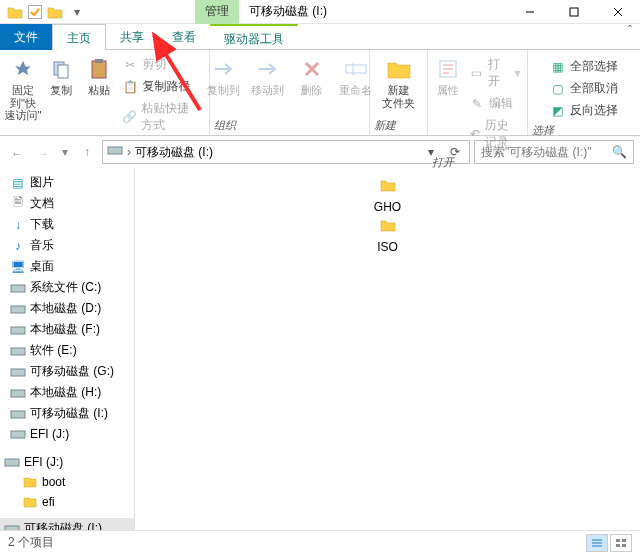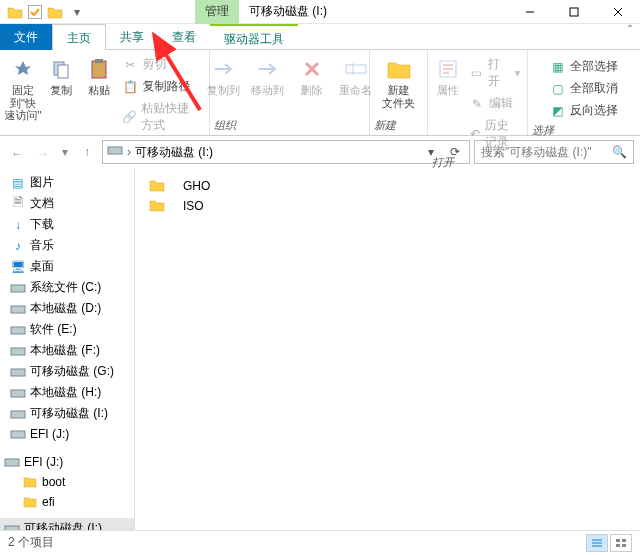--- a/index.html
+++ b/index.html
@@ -43,21 +43,21 @@
   .search { width: 160px; height: 24px; border: 1px solid #bfbfbf; display: flex; align-items: center; padding: 0 6px; color: #7a7a7a; gap: 4px; }
   .search .stext { flex: 1; white-space: nowrap; overflow: hidden; }
   
   .main { display: flex; height: 362px; }
   .tree { width: 135px; border-right: 1px solid #e0e0e0; overflow: hidden; padding: 4px 0; }
   .tnode { display: flex; align-items: center; gap: 4px; padding: 2px 4px 2px 10px; color: #000; white-space: nowrap; }
   .tnode.sub { padding-left: 22px; }
   .tnode.dimsel { background: #e5e5e5; }
   .tic { width: 16px; height: 16px; flex: none; display: flex; align-items: center; justify-content: center; }
   .filelist { flex: 1; padding: 8px 10px; }
-  .fitem { display: flex; align-items: center; gap: 18px; padding: 2px 4px; }
+  .fitem { display: flex; align-items: center; gap: 6px; padding: 2px 4px; flex-direction: column; }
   .fitem .fic { width: 16px; height: 16px; }
   
   .status { height: 24px; border-top: 1px solid #e0e0e0; display: flex; align-items: center; padding: 0 8px; color: #555; font-size: 11px; }
   .status .vbtns { margin-left: auto; display: flex; gap: 2px; }
   .vbtn { width: 22px; height: 18px; border: 1px solid #ccc; display: flex; align-items: center; justify-content: center; }
   .vbtn.active { background: #cde8ff; }
   
   svg { display: block; }
   .folder-svg { fill:#ffcf48; stroke:#caa22a; stroke-width:0.5; }
   
@@ -329,29 +329,29 @@
           </svg>
         </span>
         <span>本地磁盘 (D:)</span>
       </div>
     <div class="tnode">
         <span class="tic">
           <svg width="16" height="10">
             <rect x="1" y="2" width="14" height="7" fill="#bcc" stroke="#789"></rect>
           </svg>
         </span>
+        <span>本地磁盘 (F:)</span>
+      </div>
+    <div class="tnode">
+        <span class="tic">
+          <svg width="16" height="10">
+            <rect x="1" y="2" width="14" height="7" fill="#bcc" stroke="#789"></rect>
+          </svg>
+        </span>
         <span>软件 (E:)</span>
-      </div>
-    <div class="tnode">
-        <span class="tic">
-          <svg width="16" height="10">
-            <rect x="1" y="2" width="14" height="7" fill="#bcc" stroke="#789"></rect>
-          </svg>
-        </span>
-        <span>本地磁盘 (F:)</span>
       </div>
     <div class="tnode">
         <span class="tic">
           <svg width="16" height="10">
             <rect x="1" y="2" width="14" height="7" fill="#bcc" stroke="#789"></rect>
           </svg>
         </span>
         <span>可移动磁盘 (G:)</span>
       </div>
     <div class="tnode">

